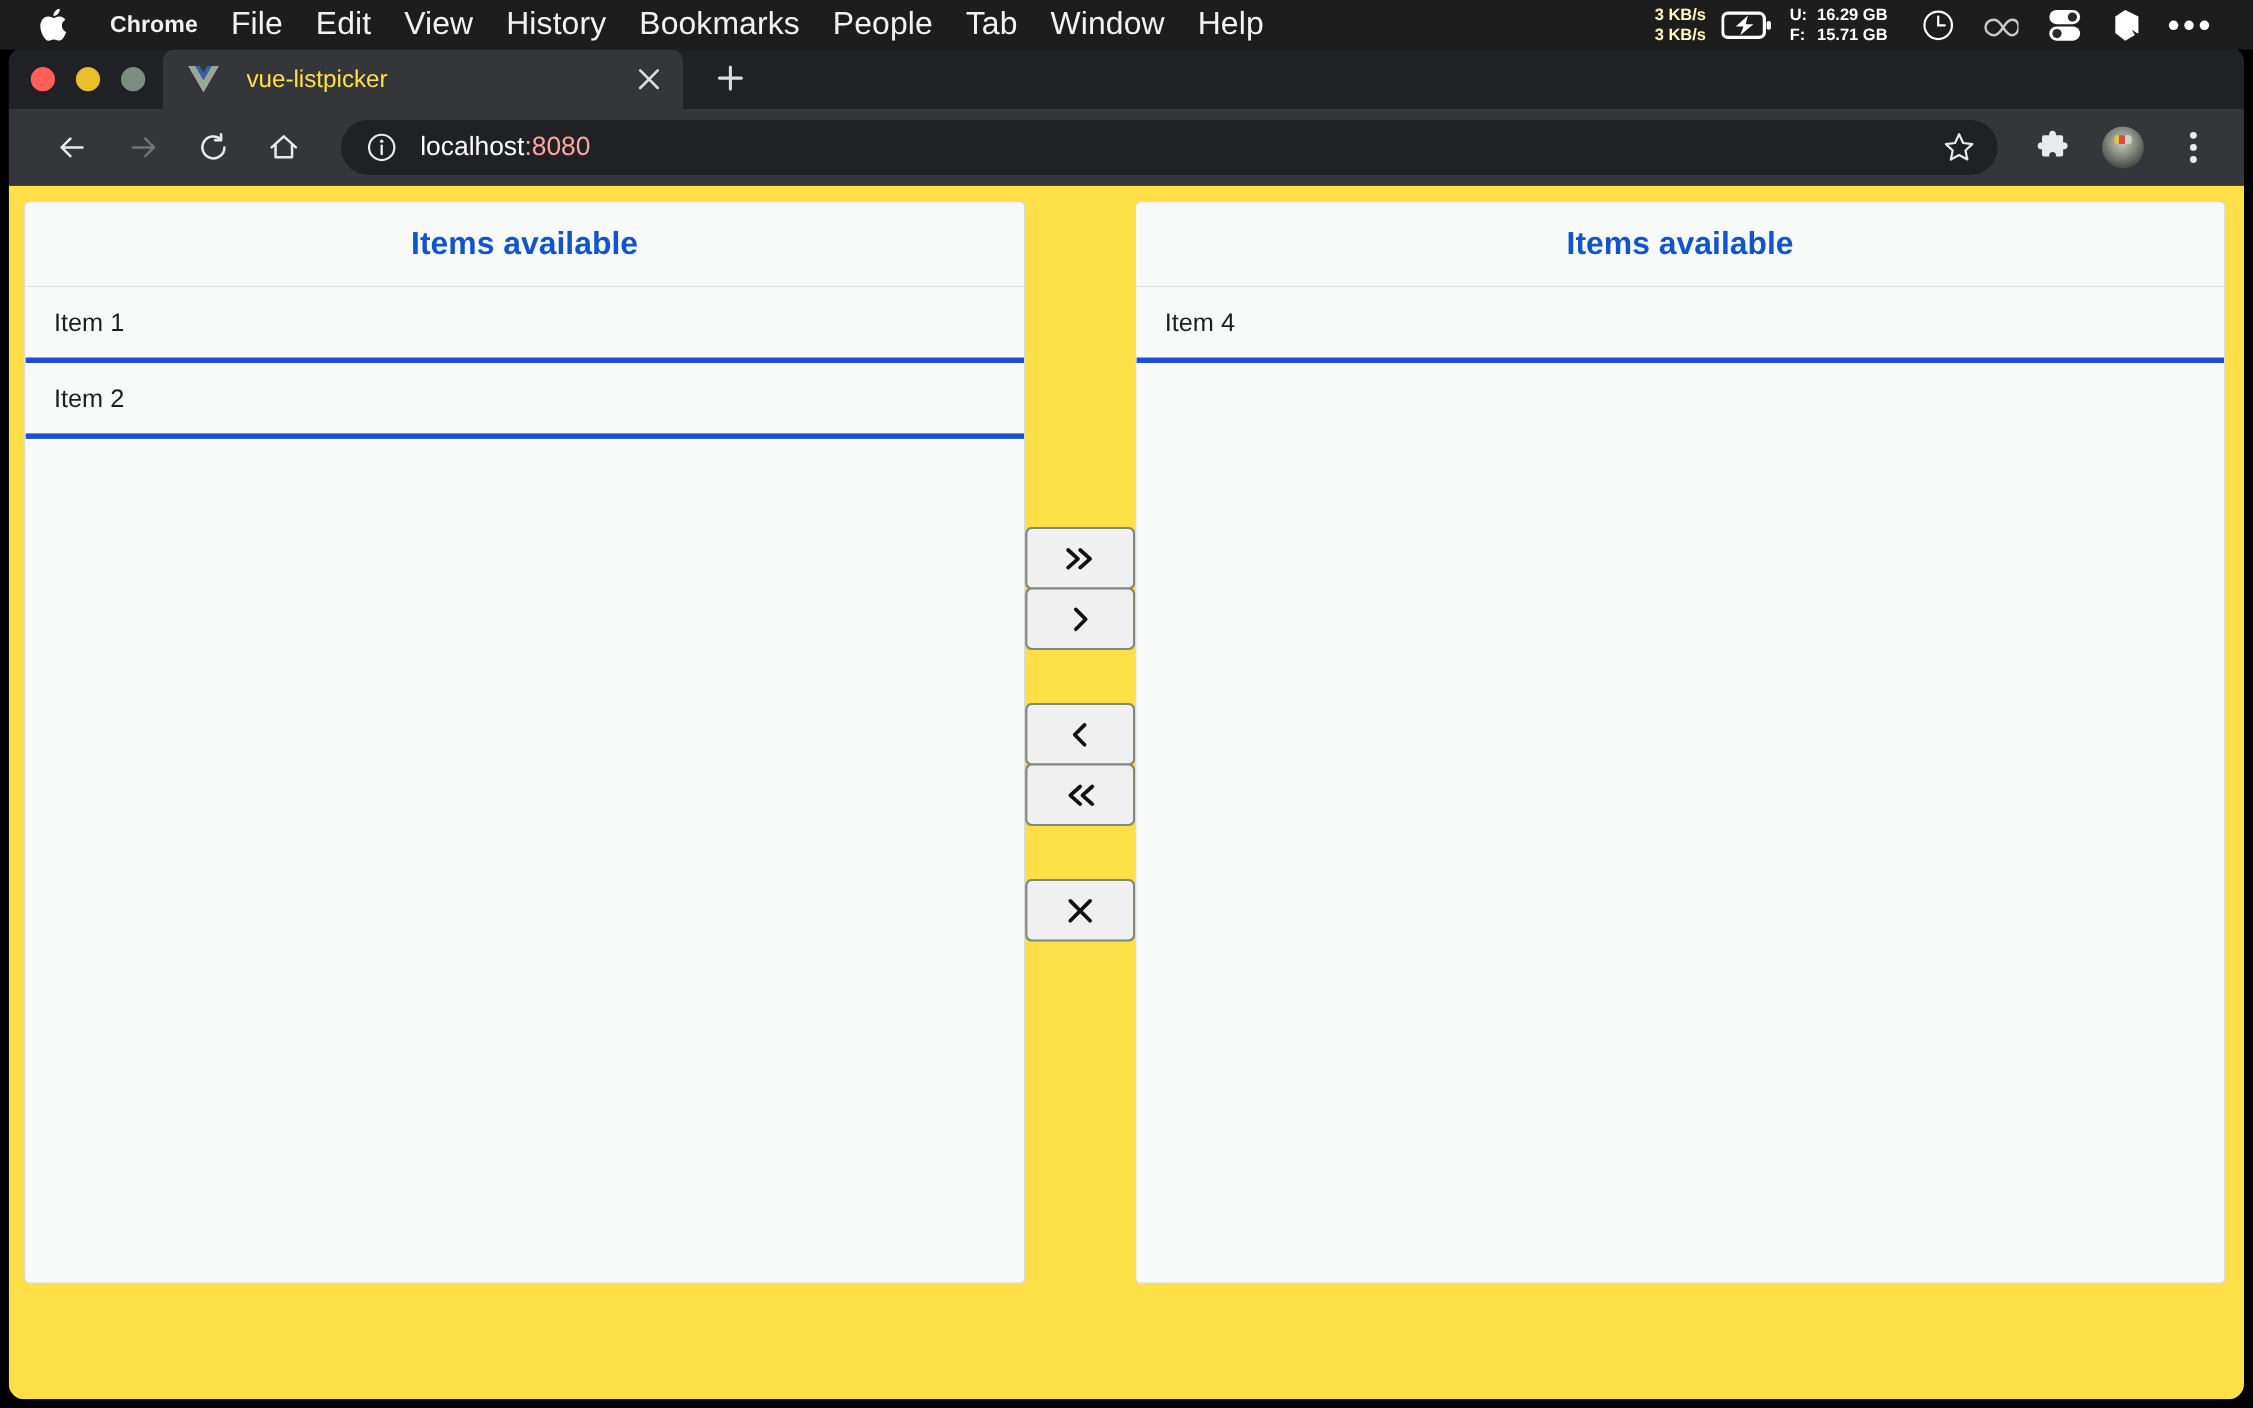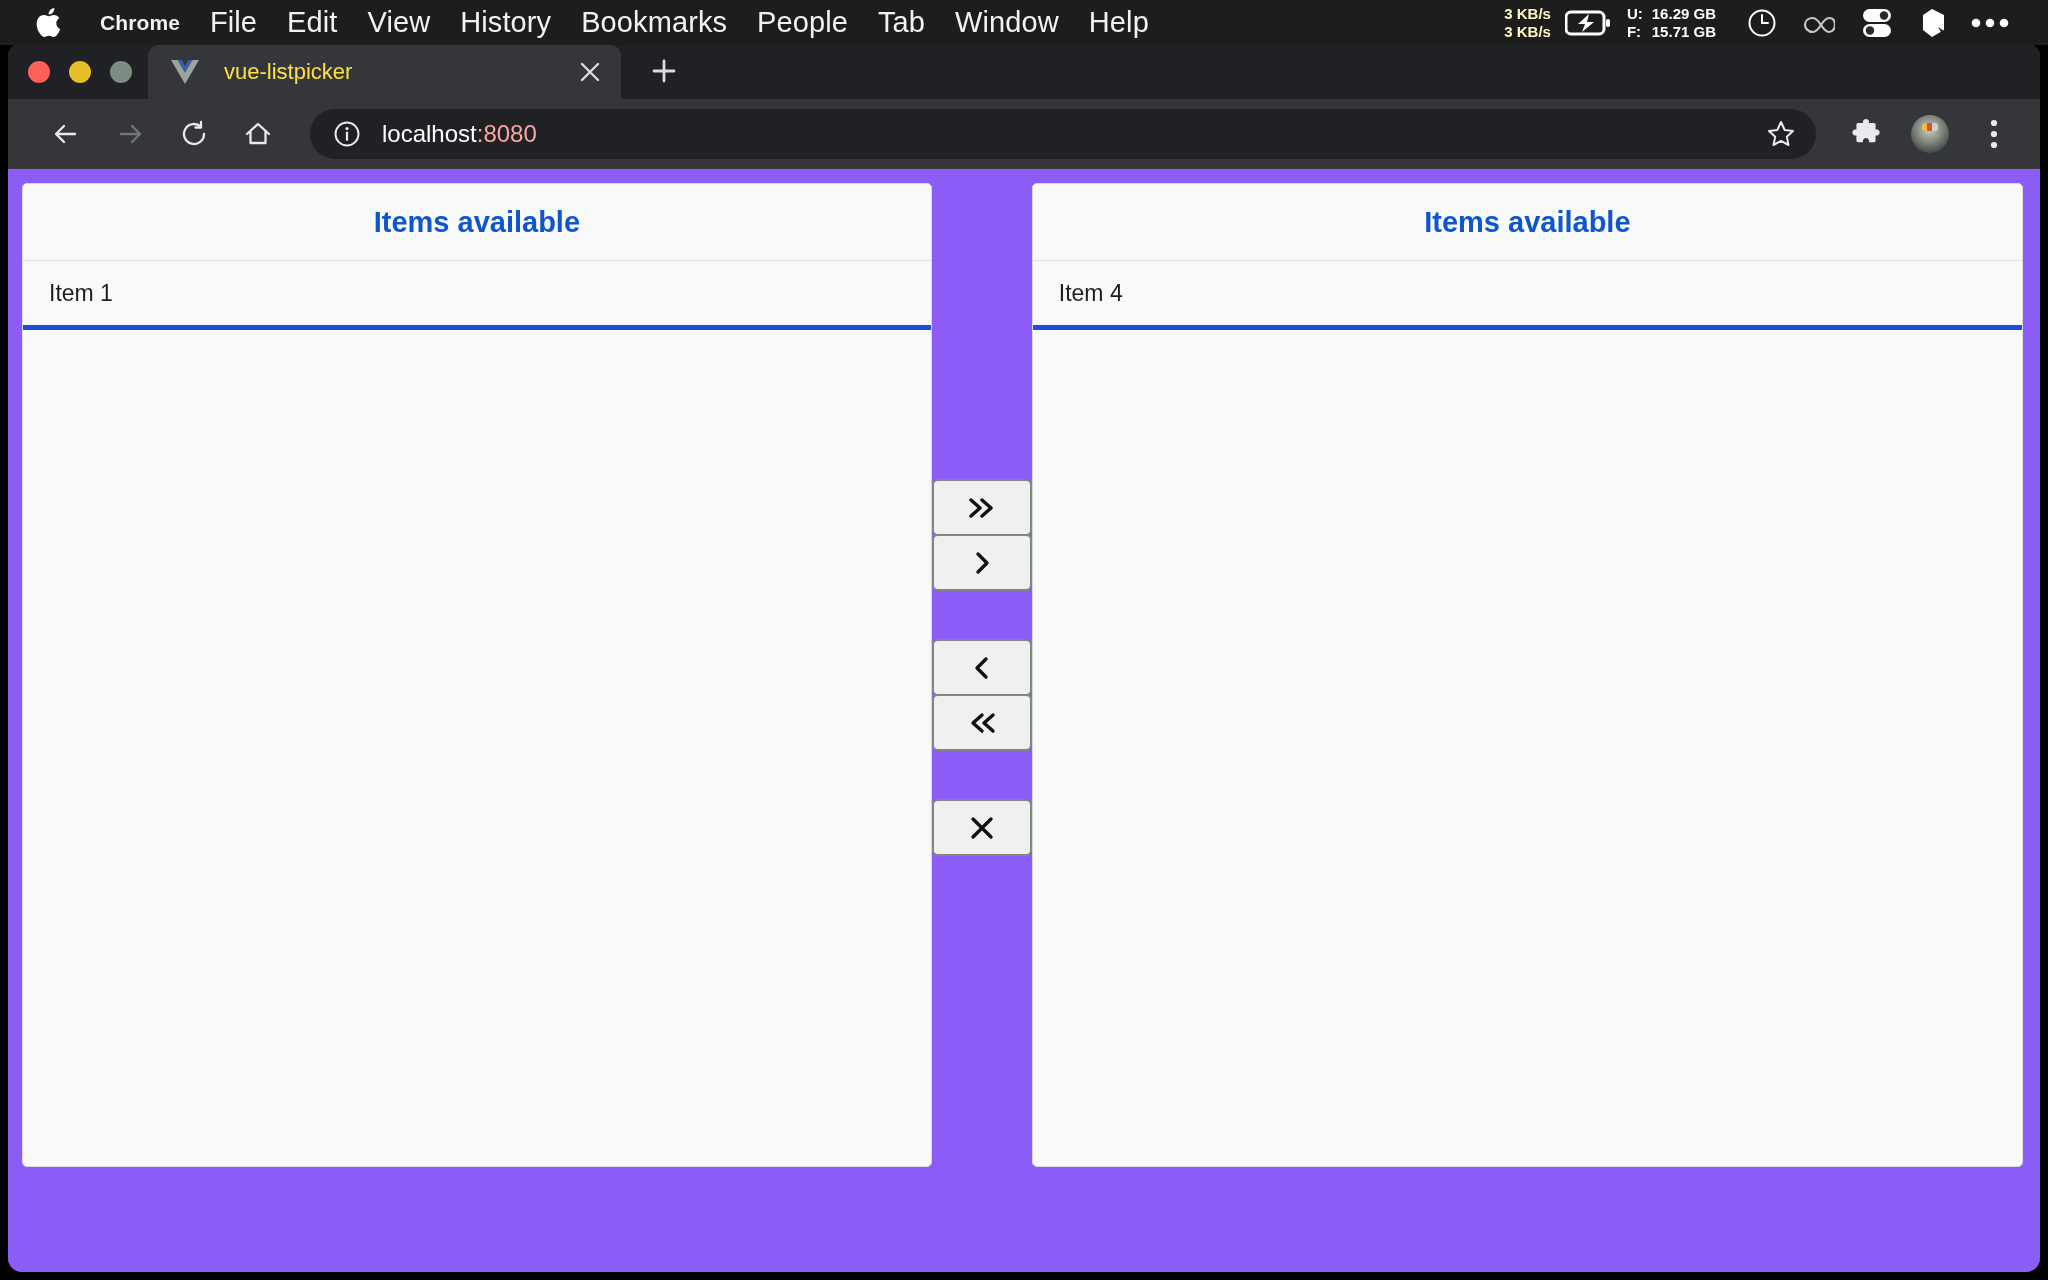--- a/index.html
+++ b/index.html
@@ -142,21 +142,21 @@
     position: relative; overflow: hidden;
   }
   .avatar::after {
     content: ""; position: absolute; left: 11px; top: 8px;
     width: 16px; height: 8px; border-radius: 3px;
     background: linear-gradient(90deg,#e8c23a 0 30%, #d94f3d 30% 62%, #cfd2cb 62% 100%);
   }
 
   
   .viewport {
-    background: #8b5cf6;
+    background: #fde047;
     height: 1103px;
     position: relative;
     overflow: hidden;
   }
 
   .picker {
     position: absolute;
     left: 0; top: 0; right: 0;
     height: 1028px;
     padding: 14px 17px 0 14px;
@@ -383,20 +383,21 @@
     </div>
   </div>
 
   <div class="viewport">
     <div class="picker">
 
       <div class="panel left">
         <div class="panel-header">Items available</div>
         <div class="panel-list">
           <div class="list-item">Item 1</div>
+          <div class="list-item">Item 2</div>
         </div>
       </div>
 
       <div class="controls">
         <div class="btn-group">
           <div class="pick-btn">
             <svg class="chev" width="34" height="24" viewBox="0 0 34 24">
                 <path d="M6 4 L15 12 L6 20 M17 4 L26 12 L17 20" fill="none" stroke="#111" stroke-width="3.4" stroke-linecap="round" stroke-linejoin="round"></path>
               </svg>
           </div>

